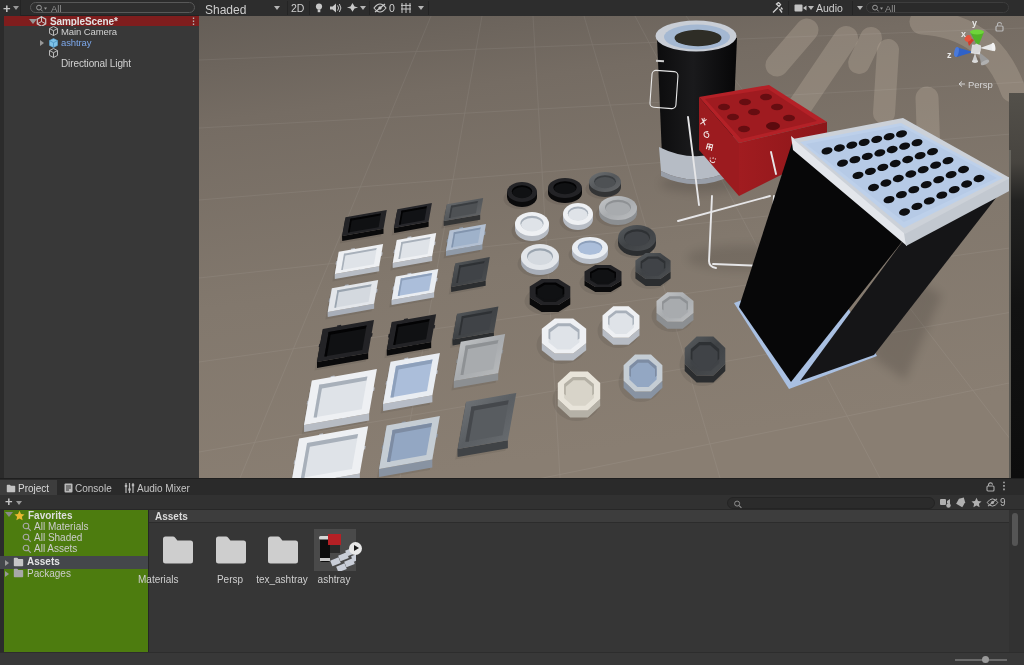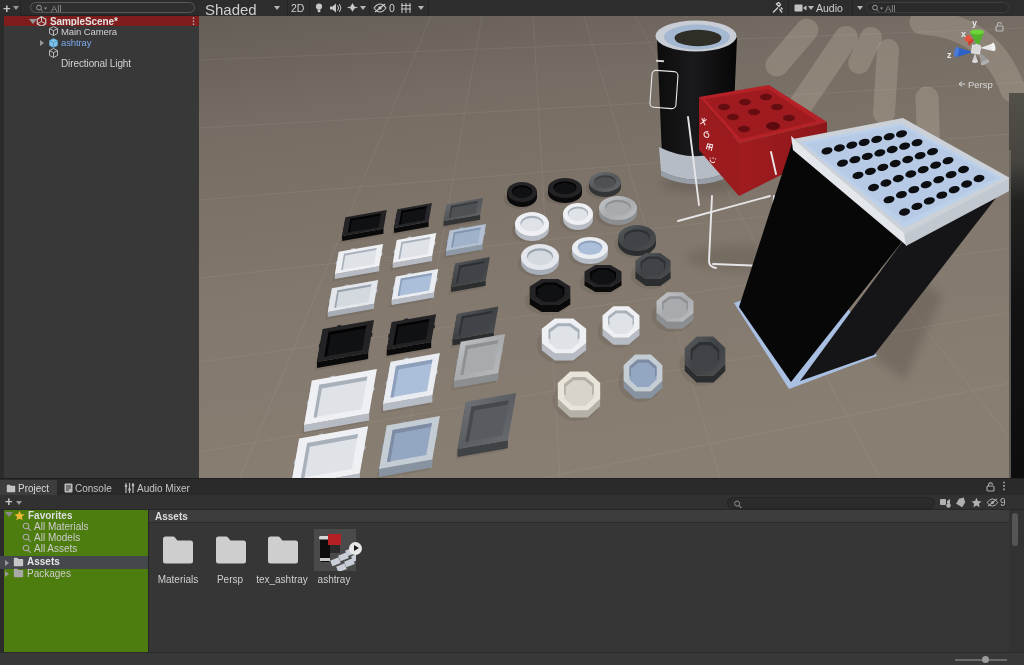--- a/index.html
+++ b/index.html
@@ -14,21 +14,21 @@
   </div>
   <div class="abs" style="left:30px;top:2px;width:165px;height:11px;background:#2f2f2f;border:1px solid #585858;border-radius:7px">
     <svg class="abs" style="left:4px;top:1px" width="12" height="9" viewBox="0 0 12 9">
           <circle cx="4" cy="3.6" r="2.4" fill="none" stroke="#9a9a9a" stroke-width="1"></circle>
           <line x1="5.8" y1="5.4" x2="7.6" y2="7.4" stroke="#9a9a9a" stroke-width="1"></line>
           <path d="M9 3.5 l3 0 -1.5 2.2z" fill="#9a9a9a"></path>
         </svg>
     <div class="abs" style="left:20px;top:0px;color:#8f8f8f;font-size:9.5px;line-height:11px">All</div>
   </div>
   <div class="abs" style="left:199px;top:0;width:825px;height:16px;background:#2d2d2d">
-    <div class="abs" style="left:6px;top:3px;color:#cfcfcf;font-size:15px;line-height:14px">Shaded</div>
+    <div class="abs" style="left:6px;top:3px;color:#cfcfcf;font-size:12px;line-height:14px">Shaded</div>
     <div class="abs" style="left:75px;top:6px;width:0;height:0;border-left:3.5px solid transparent;border-right:3.5px solid transparent;border-top:4.5px solid #b5b5b5"></div>
     <div class="abs" style="left:88px;top:1px;width:1px;height:14px;background:#242424"></div>
     <div class="abs" style="left:92px;top:1px;color:#cfcfcf;font-size:10.5px;line-height:14px">2D</div>
     <div class="abs" style="left:110px;top:1px;width:1px;height:14px;background:#242424"></div>
     <svg class="abs" style="left:114px;top:2px" width="12" height="12" viewBox="0 0 12 12">
           <circle cx="6" cy="4.6" r="3.1" fill="#c9c9c9"></circle>
           <rect x="4.7" y="7.6" width="2.6" height="2.6" fill="#c9c9c9"></rect>
         </svg>
     <svg class="abs" style="left:130px;top:2px" width="13" height="12" viewBox="0 0 13 12">
           <path d="M1 4.5 h2.6 L7 1.6 v8.8 L3.6 7.5 H1 z" fill="#c9c9c9"></path>
@@ -666,21 +666,21 @@
     <div class="abs" style="left:28px;top:-1px;color:#dedede;font-size:10px;font-weight:bold;line-height:13px">Favorites</div>
     <svg class="abs" style="left:22px;top:12px" width="10" height="10" viewBox="0 0 10 10">
           <circle cx="4" cy="4" r="2.8" fill="none" stroke="#a9a9a9" stroke-width="1.1"></circle>
           <line x1="6.2" y1="6.2" x2="8.8" y2="8.8" stroke="#a9a9a9" stroke-width="1.2"></line>
         </svg>
         <div class="abs" style="left:34px;top:10px;color:#cccccc;font-size:10px;line-height:13px">All Materials</div>
     <svg class="abs" style="left:22px;top:23px" width="10" height="10" viewBox="0 0 10 10">
           <circle cx="4" cy="4" r="2.8" fill="none" stroke="#a9a9a9" stroke-width="1.1"></circle>
           <line x1="6.2" y1="6.2" x2="8.8" y2="8.8" stroke="#a9a9a9" stroke-width="1.2"></line>
         </svg>
-        <div class="abs" style="left:34px;top:21px;color:#cccccc;font-size:10px;line-height:13px">All Models</div>
+        <div class="abs" style="left:34px;top:21px;color:#cccccc;font-size:10px;line-height:13px">All Shaded</div>
     <svg class="abs" style="left:22px;top:34px" width="10" height="10" viewBox="0 0 10 10">
           <circle cx="4" cy="4" r="2.8" fill="none" stroke="#a9a9a9" stroke-width="1.1"></circle>
           <line x1="6.2" y1="6.2" x2="8.8" y2="8.8" stroke="#a9a9a9" stroke-width="1.2"></line>
         </svg>
         <div class="abs" style="left:34px;top:32px;color:#cccccc;font-size:10px;line-height:13px">All Assets</div>
     <div class="abs" style="left:0;top:46px;width:148px;height:12.5px;background:#44474b"></div>
     <div class="abs" style="left:5px;top:49.5px;width:0;height:0;border-top:3.5px solid transparent;border-bottom:3.5px solid transparent;border-left:4.5px solid #999"></div>
     <svg class="abs" style="left:13px;top:47px" width="11" height="10" viewBox="0 0 34 32">
           <path d="M2 5 a2.5 2.5 0 0 1 2.5 -2.5 H12 a2.5 2.5 0 0 1 2 1 l2.4 3 H29.5 A2.5 2.5 0 0 1 32 9 V27 a2.5 2.5 0 0 1 -2.5 2.5 H4.5 A2.5 2.5 0 0 1 2 27 Z" fill="#c6c6c6"></path>
         </svg>
@@ -697,21 +697,21 @@
     </div>
     <svg class="abs" style="left:12px;top:24px" width="34" height="32" viewBox="0 0 34 32">
           <path d="M2 5 a2.5 2.5 0 0 1 2.5 -2.5 H12 a2.5 2.5 0 0 1 2 1 l2.4 3 H29.5 A2.5 2.5 0 0 1 32 9 V27 a2.5 2.5 0 0 1 -2.5 2.5 H4.5 A2.5 2.5 0 0 1 2 27 Z" fill="#cecece"></path>
         </svg>
         <svg class="abs" style="left:65px;top:24px" width="34" height="32" viewBox="0 0 34 32">
           <path d="M2 5 a2.5 2.5 0 0 1 2.5 -2.5 H12 a2.5 2.5 0 0 1 2 1 l2.4 3 H29.5 A2.5 2.5 0 0 1 32 9 V27 a2.5 2.5 0 0 1 -2.5 2.5 H4.5 A2.5 2.5 0 0 1 2 27 Z" fill="#cecece"></path>
         </svg>
         <svg class="abs" style="left:117px;top:24px" width="34" height="32" viewBox="0 0 34 32">
           <path d="M2 5 a2.5 2.5 0 0 1 2.5 -2.5 H12 a2.5 2.5 0 0 1 2 1 l2.4 3 H29.5 A2.5 2.5 0 0 1 32 9 V27 a2.5 2.5 0 0 1 -2.5 2.5 H4.5 A2.5 2.5 0 0 1 2 27 Z" fill="#cecece"></path>
         </svg>
-        <div class="abs" style="left:-11px;top:64px;width:80px;text-align:center;color:#cfcfcf;font-size:10px">Materials</div>
+        <div class="abs" style="left:-11px;top:64px;width:80px;color:#cfcfcf;font-size:10px">Materials</div>
         <div class="abs" style="left:41px;top:64px;width:80px;text-align:center;color:#cfcfcf;font-size:10px">Persp</div>
         <div class="abs" style="left:93px;top:64px;width:80px;text-align:center;color:#cfcfcf;font-size:10px">tex_ashtray</div>
         <div class="abs" style="left:145px;top:64px;width:80px;text-align:center;color:#cfcfcf;font-size:10px">ashtray</div>
         <div class="abs" style="left:165px;top:19px;width:42px;height:42px;background:#4a4a4a">
   <svg width="42" height="42" viewBox="0 0 42 42">
     <rect x="6" y="9" width="10" height="24" rx="2" fill="#0d0d0d"></rect>
     <rect x="5" y="7" width="12" height="3.5" rx="1.5" fill="#d6d6d6"></rect>
     <rect x="6" y="29" width="10" height="3" fill="#c9c9c9"></rect>
     <rect x="14" y="5" width="13" height="11" fill="#b52025"></rect>
     <rect x="16" y="16" width="10" height="8" fill="#2a2a2a"></rect>

